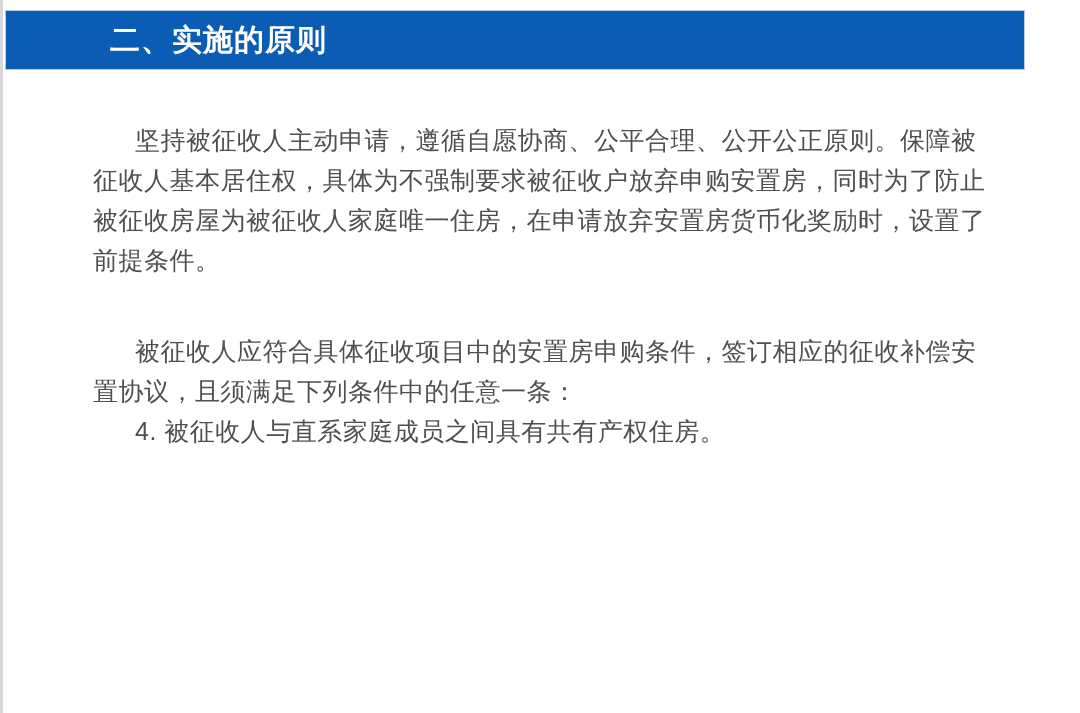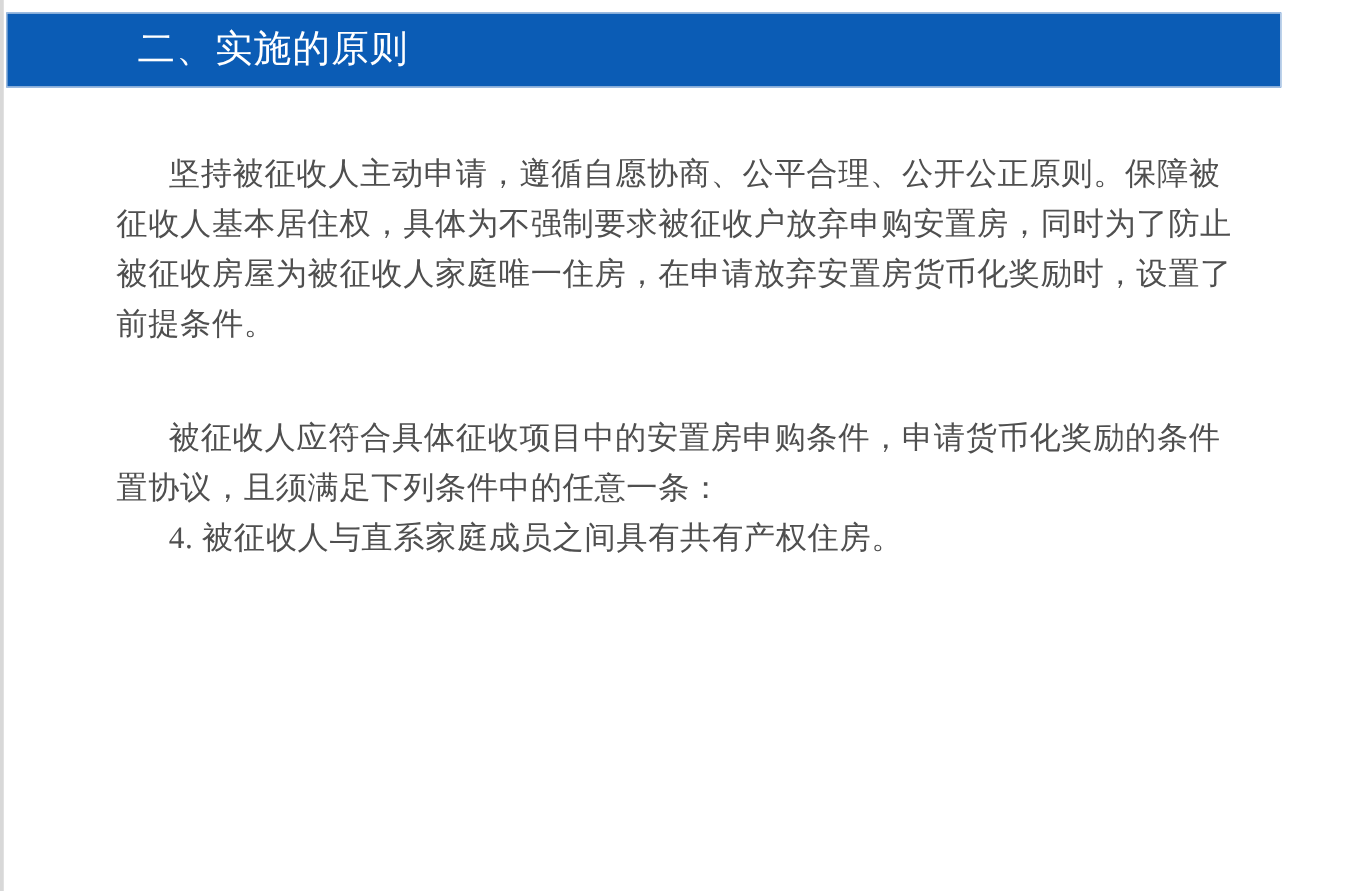--- a/index.html
+++ b/index.html
@@ -31,40 +31,39 @@
     background: #0b5cb5;
     border: 1px solid #b3c9e6;
     display: flex;
     align-items: center;
   }
   .banner-title {
     margin: 0;
     padding-left: 104px;
     font-size: 30px;
     line-height: 60px;
-    font-weight: 400;
+    font-weight: 700;
     color: #ffffff;
     letter-spacing: 1px;
   }
   .banner-first {
     margin-top: 10px;
   }
   .banner-second {
     margin-top: 40px;
   }
   .bodytext {
     margin: 0 0 0 93px;
     width: 900px;
     font-size: 25px;
     line-height: 40px;
     color: #4f4f4f;
     white-space: pre-line;
     text-indent: 42px;
     letter-spacing: 0.5px;
-    font-family: Liberation Serif, serif;
   }
   .para-principles {
     margin-top: 50px;
   }
   .para-intro {
     margin-top: 51px;
   }
 </style>
 </head>
 <body>
@@ -76,17 +75,17 @@
     <div class="banner banner-first">
       <h2 class="banner-title">二、实施的原则</h2>
     </div>
     <p class="bodytext para-principles">坚持被征收人主动申请，遵循自愿协商、公平合理、公开公正原则。保障被
 征收人基本居住权，具体为不强制要求被征收户放弃申购安置房，同时为了防止
 被征收房屋为被征收人家庭唯一住房，在申请放弃安置房货币化奖励时，设置了
 前提条件。</p>
   </section>
 
   <section>
-    <p class="bodytext para-intro">被征收人应符合具体征收项目中的安置房申购条件，申请货币化奖励的条件
+    <p class="bodytext para-intro">被征收人应符合具体征收项目中的安置房申购条件，签订相应的征收补偿安
 置协议，且须满足下列条件中的任意一条：</p>
     <p class="bodytext">4. 被征收人与直系家庭成员之间具有共有产权住房。</p>
   </section>
 </div>
 
 </body></html>

